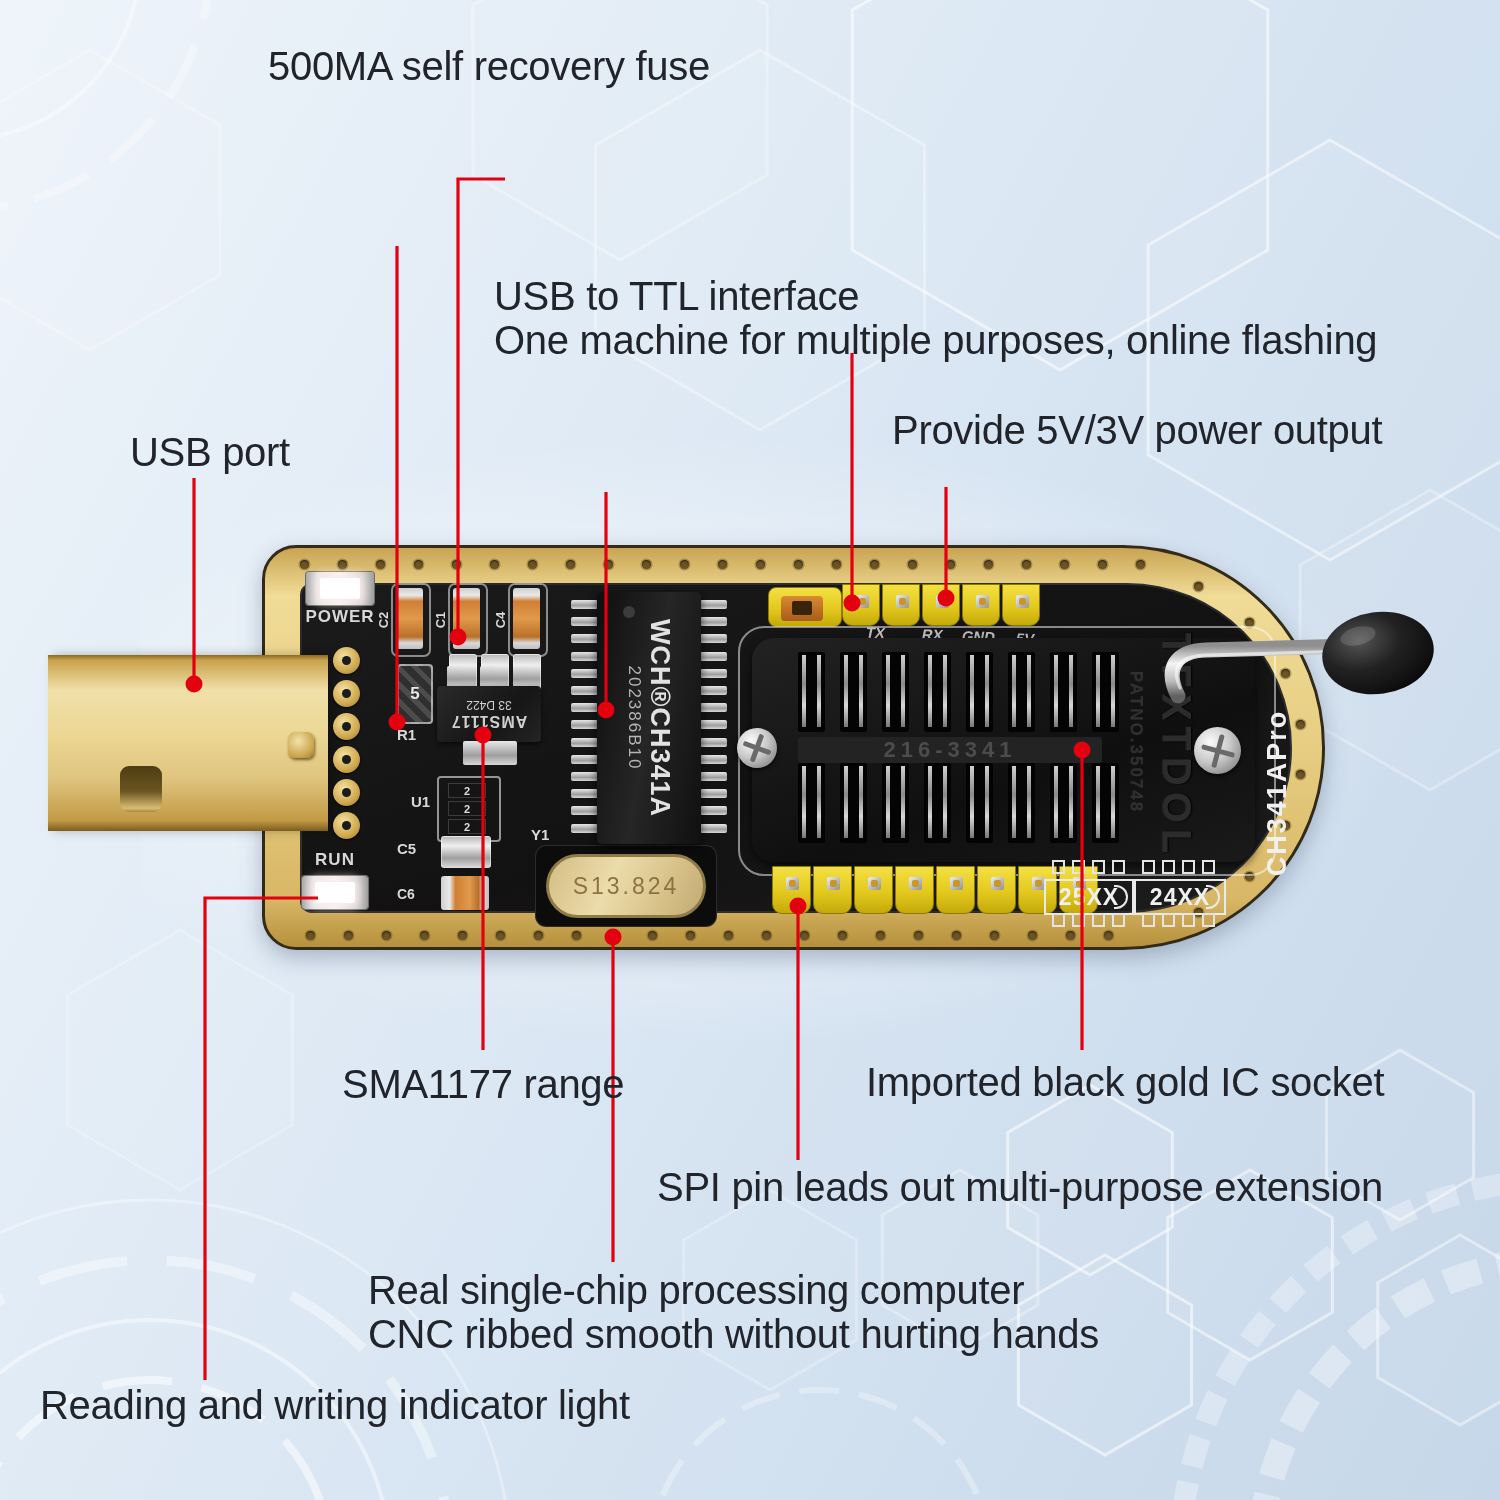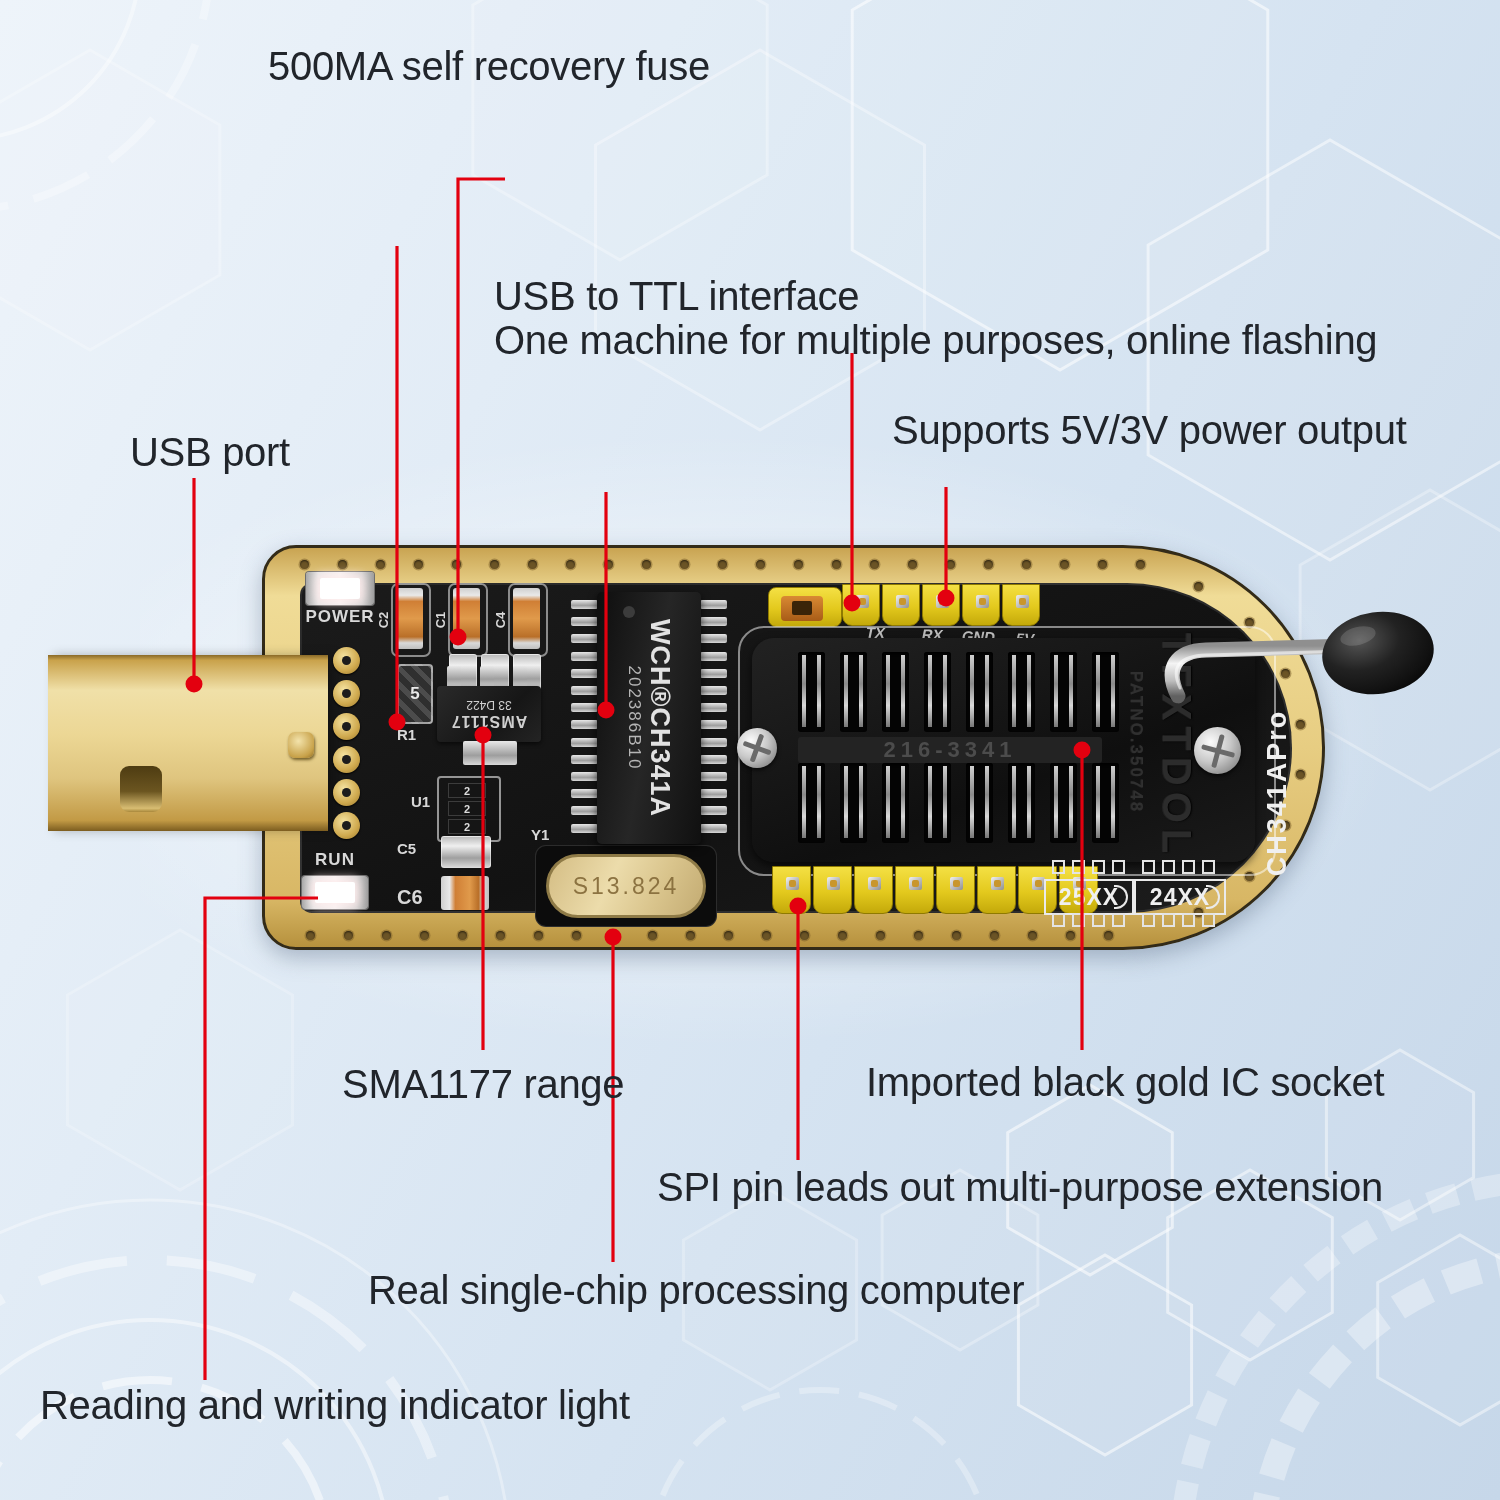--- a/index.html
+++ b/index.html
@@ -216,21 +216,21 @@
   <div class="sk" style="left:411px;top:793px;font-size:15px">U1</div>
   <div class="u1box" style="left:437px;top:776px;width:60px;height:62px"></div>
   <div id="u1-bars">
       <div class="u1bar" style="left: 448px; top: 783px; width: 36px; height: 13px; position: absolute;">2</div>
       <div class="u1bar" style="left: 448px; top: 801px; width: 36px; height: 13px; position: absolute;">2</div>
       <div class="u1bar" style="left: 448px; top: 819px; width: 36px; height: 13px; position: absolute;">2</div>
     </div>
 
   <div class="sk" style="left:397px;top:840px;font-size:15px">C5</div>
   <div class="scap" style="left:441px;top:836px;width:48px;height:30px"></div>
-  <div class="sk" style="left:397px;top:886px;font-size:20px">C6</div>
+  <div class="sk" style="left:397px;top:886px;font-size:14px">C6</div>
   <div class="cap" style="left:441px;top:876px;width:48px;height:34px;background:linear-gradient(90deg,#cfcfcf,#e9e9e9 18%,#d07f35 30%,#e09a4b 60%,#b96f28 78%,#d9d9d9 88%,#bfbfbf)"></div>
 
   <div class="sk" style="left:531px;top:826px;font-size:15px">Y1</div>
   <div class="xtalh" style="left:536px;top:846px;width:180px;height:80px"></div>
   <div class="xtal" style="left:546px;top:854px;width:154px;height:58px">S13.824</div>
 
   <div id="chip-pins">
       <div class="pin-s" style="left: 571px; top: 600px; width: 27px; height: 9px; position: absolute;"></div>
       <div class="pin-s" style="left: 700px; top: 600px; width: 27px; height: 9px; position: absolute;"></div>
       <div class="pin-s" style="left: 571px; top: 617.2px; width: 27px; height: 9px; position: absolute;"></div>
@@ -525,22 +525,23 @@
       </g>
   </svg>
 
   <div class="lbl" style="left:268px;top:44px">500MA self recovery fuse</div>
   <div class="lbl" style="left:494px;top:274px">
     <div>USB to TTL interface</div>
       <div>One machine for multiple purposes, online flashing</div>
   </div>
   <div class="lbl" style="left:130px;top:430px">USB port</div>
   <div class="lbl" style="left:892px;top:408px">
-    <div>Supports 5V/3V power output</div>
+    <div>Provide 5V/3V power output</div>
   </div>
   <div class="lbl" style="left:342px;top:1062px">SMA1177 range</div>
   <div class="lbl" style="left:866px;top:1060px">Imported black gold IC socket</div>
   <div class="lbl" style="left:657px;top:1165px">SPI pin leads out multi-purpose extension</div>
   <div class="lbl" style="left:368px;top:1268px">
     <div>Real single-chip processing computer</div>
+      <div>CNC ribbed smooth without hurting hands</div>
   </div>
   <div class="lbl" style="left:40px;top:1383px">Reading and writing indicator light</div>
 </div>
 
 </body></html>

